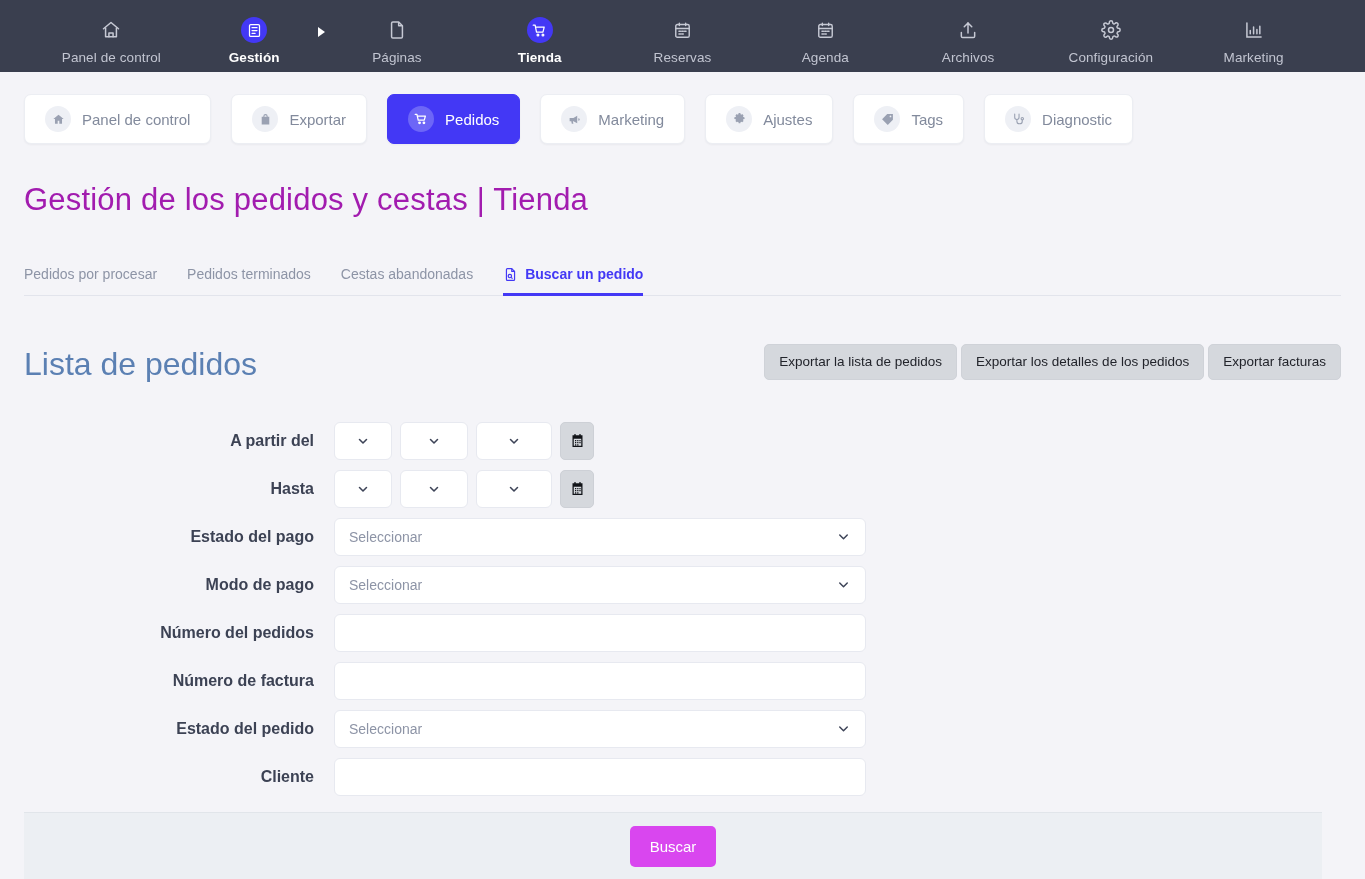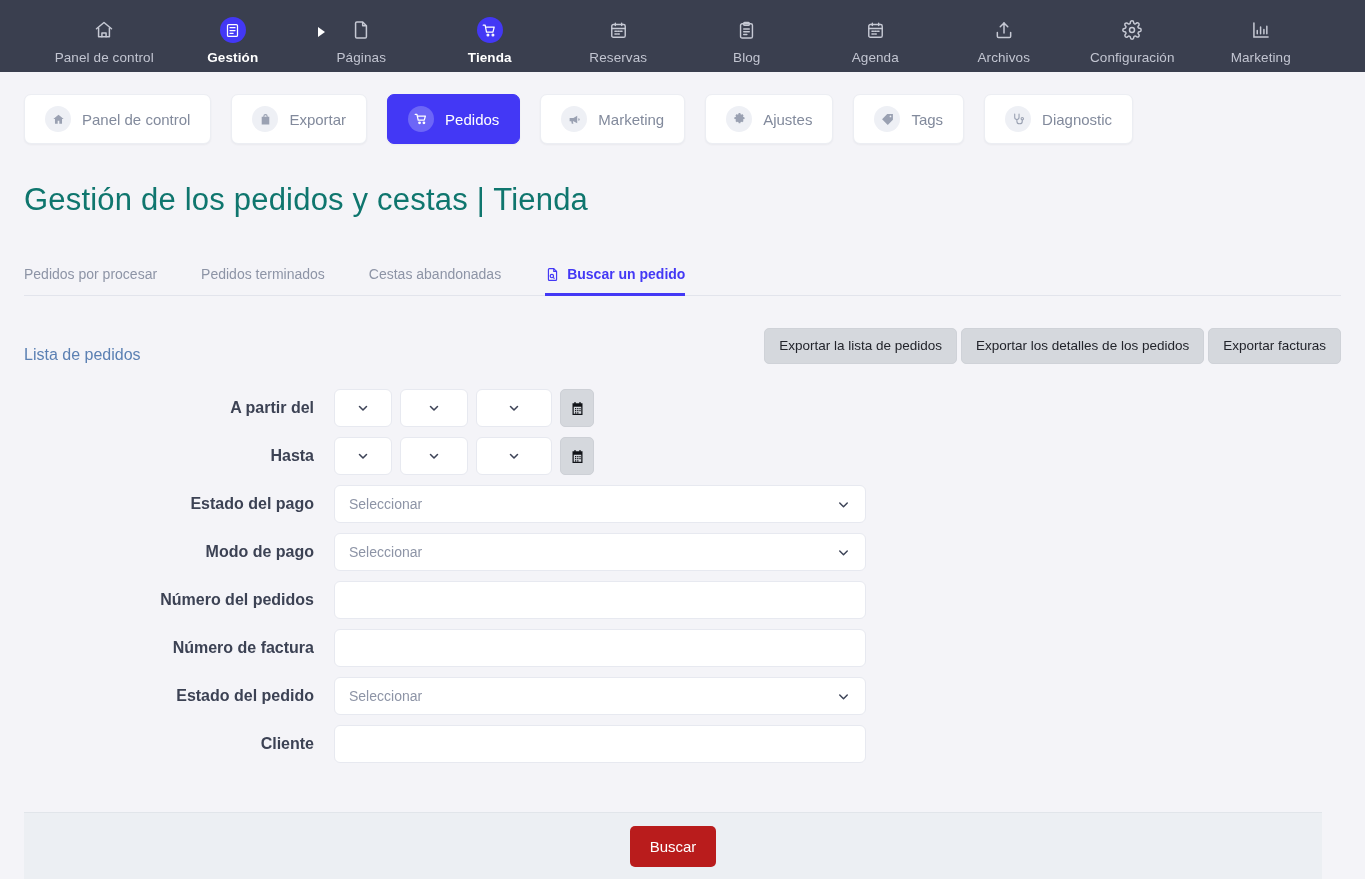--- a/index.html
+++ b/index.html
@@ -101,30 +101,30 @@
   .pill.active .pill-ic {
     background: #6d66f7;
     color: #ffffff;
   }
 
   
   .page-title {
     margin: 38px 0 11px 24px;
     font-size: 31px;
     font-weight: normal;
-    color: #0f766e;
+    color: #a21caf;
     letter-spacing: .2px;
   }
 
   
   .tabs {
     margin: 32px 24px 0 24px;
     display: flex;
     align-items: flex-end;
-    gap: 44px;
+    gap: 30px;
     border-bottom: 1px solid #e2e4ec;
     height: 46px;
   }
   .tab {
     display: flex;
     align-items: center;
     gap: 7px;
     font-size: 14px;
     color: #8d94a6;
     padding-bottom: 13px;
@@ -146,21 +146,21 @@
 
   
   .section-head {
     display: flex;
     align-items: center;
     justify-content: space-between;
     margin: 18px 24px 0 24px;
     min-height: 46px;
   }
   .section-title {
-    font-size: 16px;
+    font-size: 32px;
     color: #5b80b3;
     font-weight: normal;
     margin-top: 32px;
   }
   .export-group { display: flex; gap: 4px; margin-left: 21px; }
   .export-btn {
     background: #d5d8dd;
     border: 1px solid #cfd2d8;
     border-radius: 5px;
     font-size: 13.5px;
@@ -240,21 +240,21 @@
     top: 812px;
     width: 1298px;
     height: 67px;
     background: #eceff3;
     border-top: 1px solid #e1e5ea;
     display: flex;
     align-items: center;
     justify-content: center;
   }
   .btn-primary {
-    background: #b91c1c;
+    background: #d946ef;
     color: #ffffff;
     border: none;
     border-radius: 5px;
     font-size: 15px;
     padding: 0 20px;
     height: 41px;
     cursor: pointer;
     font-family: "Liberation Sans", sans-serif;
   }
 </style>
@@ -310,30 +310,20 @@
       <span class="nav-icon">
         <svg width="19" height="19" viewBox="0 0 24 24" fill="none" stroke="currentColor" stroke-width="1.8" stroke-linecap="round">
             <rect x="3.5" y="4.5" width="17" height="16" rx="2"></rect>
             <path d="M3.5 9.5h17M8 2.8v3M16 2.8v3"></path>
             <path d="M7.5 13h2M11 13h2M14.5 13h2M7.5 16.5h2M11 16.5h2"></path>
           </svg>
       </span>
       <span class="nav-label">Reservas</span>
     </div>
 
-    <div class="nav-item">
-      <span class="nav-icon">
-        <svg width="19" height="19" viewBox="0 0 24 24" fill="none" stroke="currentColor" stroke-width="1.8" stroke-linecap="round">
-            <rect x="4.5" y="3.5" width="15" height="18" rx="2"></rect>
-            <rect x="8.5" y="1.8" width="7" height="3.6" rx="1"></rect>
-            <path d="M8.5 10h7M8.5 13.5h7M8.5 17h4"></path>
-          </svg>
-      </span>
-      <span class="nav-label">Blog</span>
-    </div>
 
     <div class="nav-item">
       <span class="nav-icon">
         <svg width="19" height="19" viewBox="0 0 24 24" fill="none" stroke="currentColor" stroke-width="1.8" stroke-linecap="round">
             <rect x="3.5" y="4.5" width="17" height="16" rx="2"></rect>
             <path d="M3.5 9.5h17M8 2.8v3M16 2.8v3"></path>
             <path d="M7.5 13h2M11 13h2M14.5 13h2M7.5 16.5h2M11 16.5h2"></path>
           </svg>
       </span>
       <span class="nav-label">Agenda</span>

